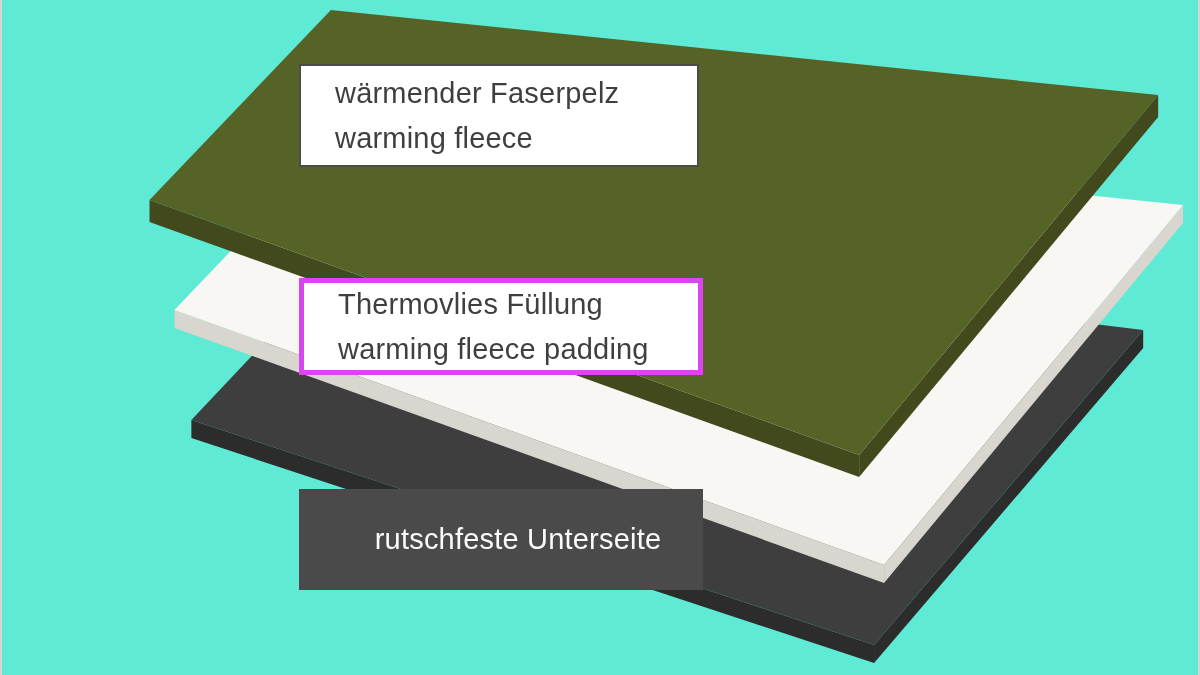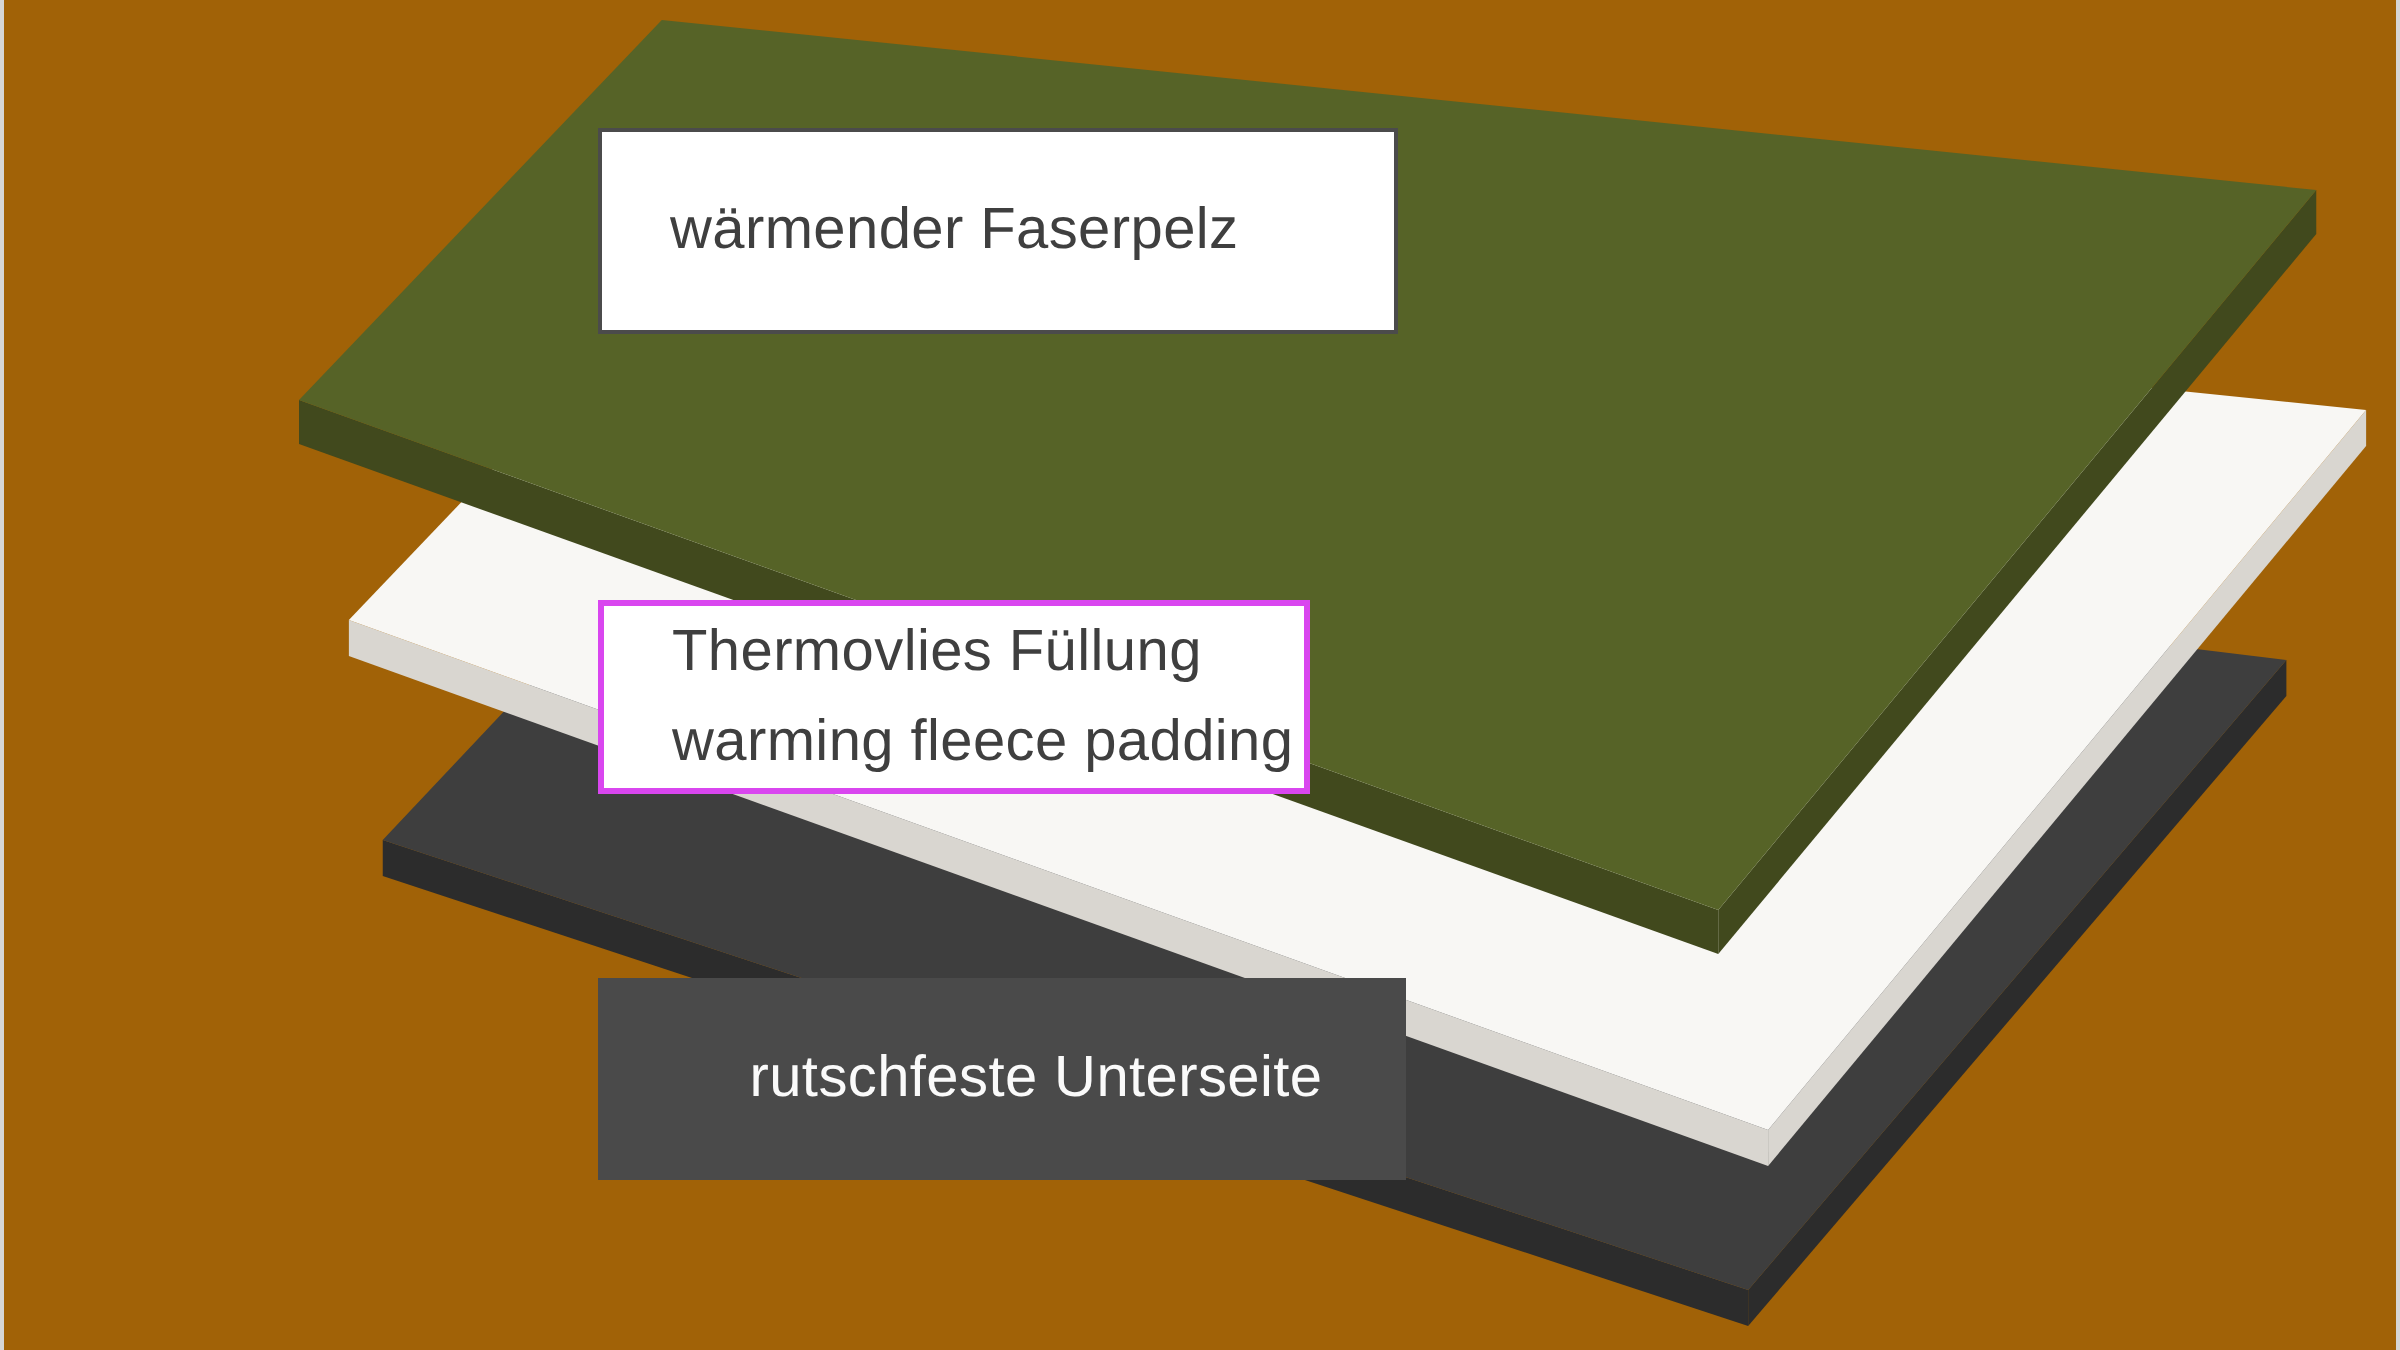--- a/index.html
+++ b/index.html
@@ -6,21 +6,21 @@
     margin: 0;
     padding: 0;
     background: #ffffff;
     font-family: "Liberation Sans", sans-serif;
   }
   .stage {
     position: relative;
     width: 1200px;
     height: 675px;
     margin: 0 auto;
-    background: #a16207;
+    background: #5eead4;
     border-left: 2px solid #d6d6d6;
     border-right: 2px solid #d6d6d6;
     box-sizing: border-box;
     overflow: hidden;
   }
   .layers-svg {
     position: absolute;
     left: 0;
     top: 0;
     width: 100%;
@@ -44,25 +44,25 @@
   .label-top {
     left: 297px;
     top: 64px;
     width: 400px;
     height: 103px;
     background: #ffffff;
     border: 2px solid #4b4b4b;
   }
   .label-middle {
     left: 297px;
-    top: 300px;
-    width: 356px;
+    top: 278px;
+    width: 404px;
     height: 97px;
     background: #ffffff;
-    border: 3px solid #d946ef;
+    border: 5px solid #d946ef;
   }
   .label-bottom {
     left: 297px;
     top: 489px;
     width: 404px;
     height: 101px;
     background: #4a4a4a;
     color: #fafafa;
     align-items: center;
   }
@@ -88,20 +88,21 @@
 
     <g>
       <polygon points="148,200 860,455 860,477 148,222" fill="#41491d"></polygon>
       <polygon points="860,455 1160,95 1160,117 860,477" fill="#41491d"></polygon>
       <polygon points="148,200 330,10 1160,95 860,455" fill="#566327"></polygon>
     </g>
   </svg>
 
   <div class="label label-top">
     <span>wärmender Faserpelz</span>
+    <span>warming fleece</span>
   </div>
 
   <div class="label label-middle">
     <span>Thermovlies Füllung</span>
     <span>warming fleece padding</span>
   </div>
 
   <div class="label label-bottom">
     <span>rutschfeste Unterseite</span>
   </div>

